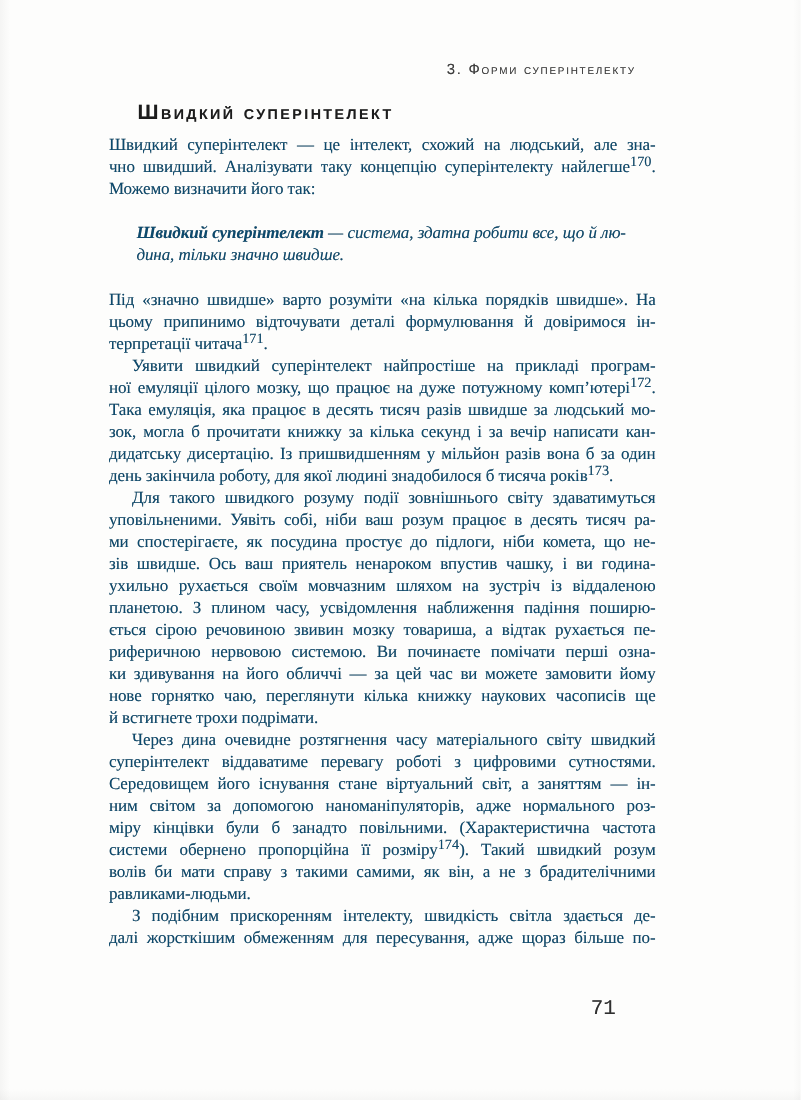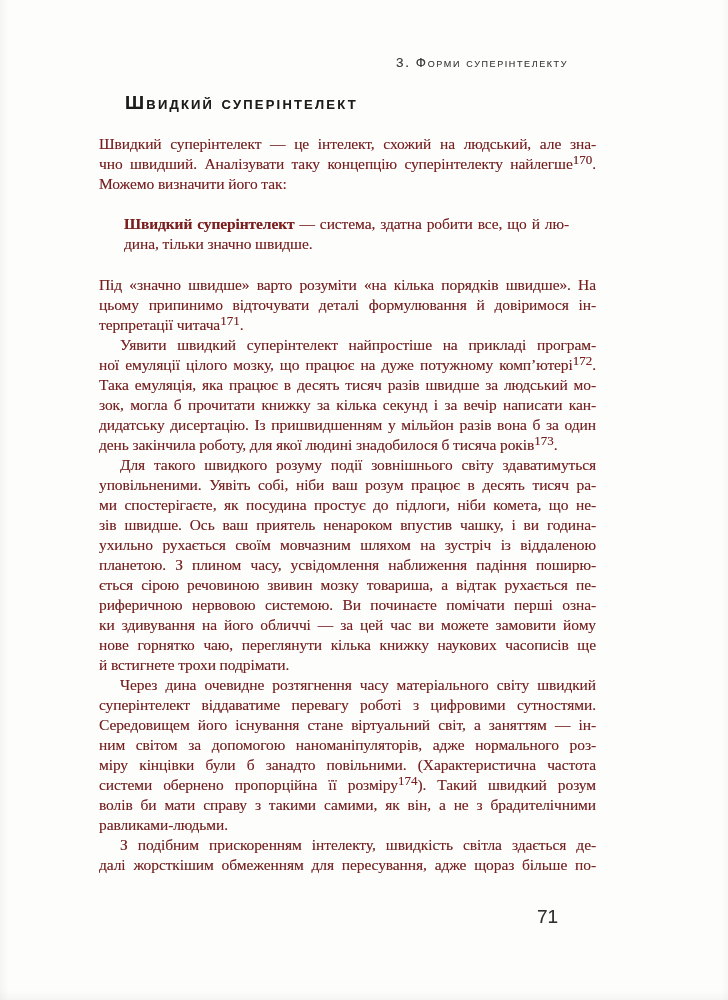--- a/index.html
+++ b/index.html
@@ -23,21 +23,21 @@
     pointer-events: none;
     background:
       linear-gradient(to right, rgba(110,110,110,0.06), rgba(110,110,110,0) 9px),
       linear-gradient(to left, rgba(110,110,110,0.04), rgba(110,110,110,0) 7px),
       linear-gradient(to top, rgba(110,110,110,0.05), rgba(110,110,110,0) 10px);
   }
   .running-header {
     position: absolute;
     top: 55px;
     left: 0;
-    right: 160px;
+    right: 150px;
     text-align: right;
     font-family: "Liberation Sans", sans-serif;
     font-variant: small-caps;
     font-size: 13.5px;
     letter-spacing: 1.6px;
     color: #3c3c3c;
     text-shadow: 0 0 0.5px rgba(60,60,60,0.4);
   }
   .section-title {
     position: absolute;
@@ -47,56 +47,57 @@
     font-family: "Liberation Sans", sans-serif;
     font-variant: small-caps;
     font-weight: bold;
     font-size: 19px;
     letter-spacing: 2.2px;
     color: #1c1c1c;
     text-shadow: 0 0 0.5px rgba(28,28,28,0.4);
   }
   .text-block {
     position: absolute;
-    top: 134px;
+    top: 122px;
     left: 99px;
     width: 497px;
     font-size: 15.5px;
     letter-spacing: -0.1px;
-    color: #7f1d1d;
+    color: #0c4a6e;
     text-shadow: 0 0 0.6px rgba(36,36,36,0.45);
   }
   .para { margin: 0; }
   .line {
     height: 20px;
     line-height: 20px;
     text-align: justify;
     text-align-last: justify;
     overflow: hidden;
   }
   .line.last { text-align-last: left; }
   .para.indent .line:first-child { text-indent: 21px; }
   .para.definition {
     margin: 20px 17px 21px 25px;
     width: 445px;
+    font-style: italic;
   }
   .para.definition strong { font-weight: bold; }
   sup {
     font-size: 13px;
     line-height: 0;
     letter-spacing: 0;
     vertical-align: baseline;
     position: relative;
     top: -5.5px;
   }
   .page-number {
     position: absolute;
     top: 906px;
     left: 537px;
-    font-family: Liberation Sans, sans-serif;
+    font-family: Liberation Mono, monospace;
     font-size: 19px;
     color: #2f2f2f;
     text-shadow: 0 0 0.5px rgba(47,47,47,0.4);
   }
 </style>
 </head>
 <body>
 
 <div class="page">
   <div class="running-header">3. Форми суперінтелекту</div>

